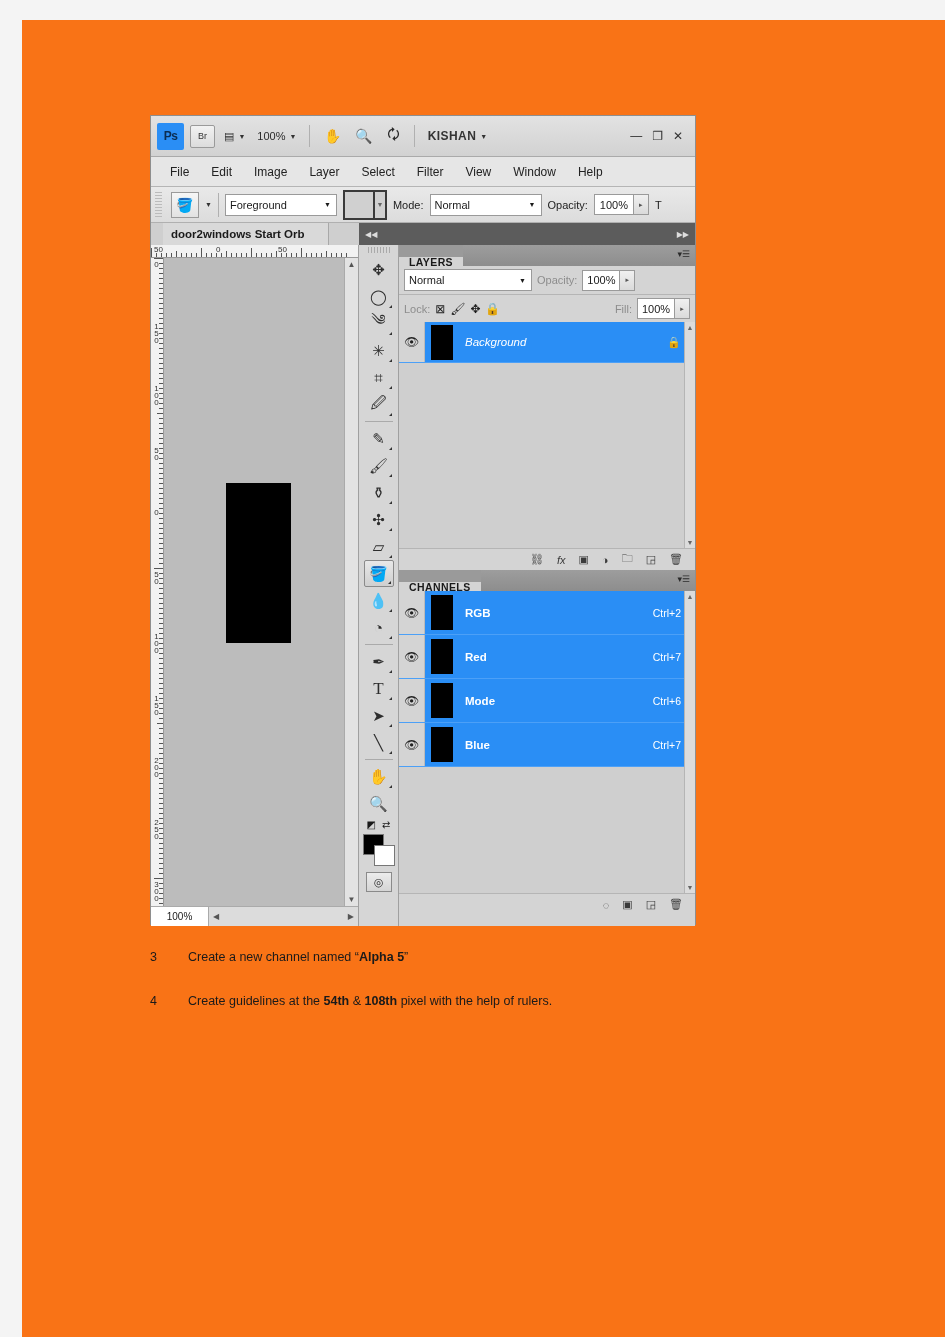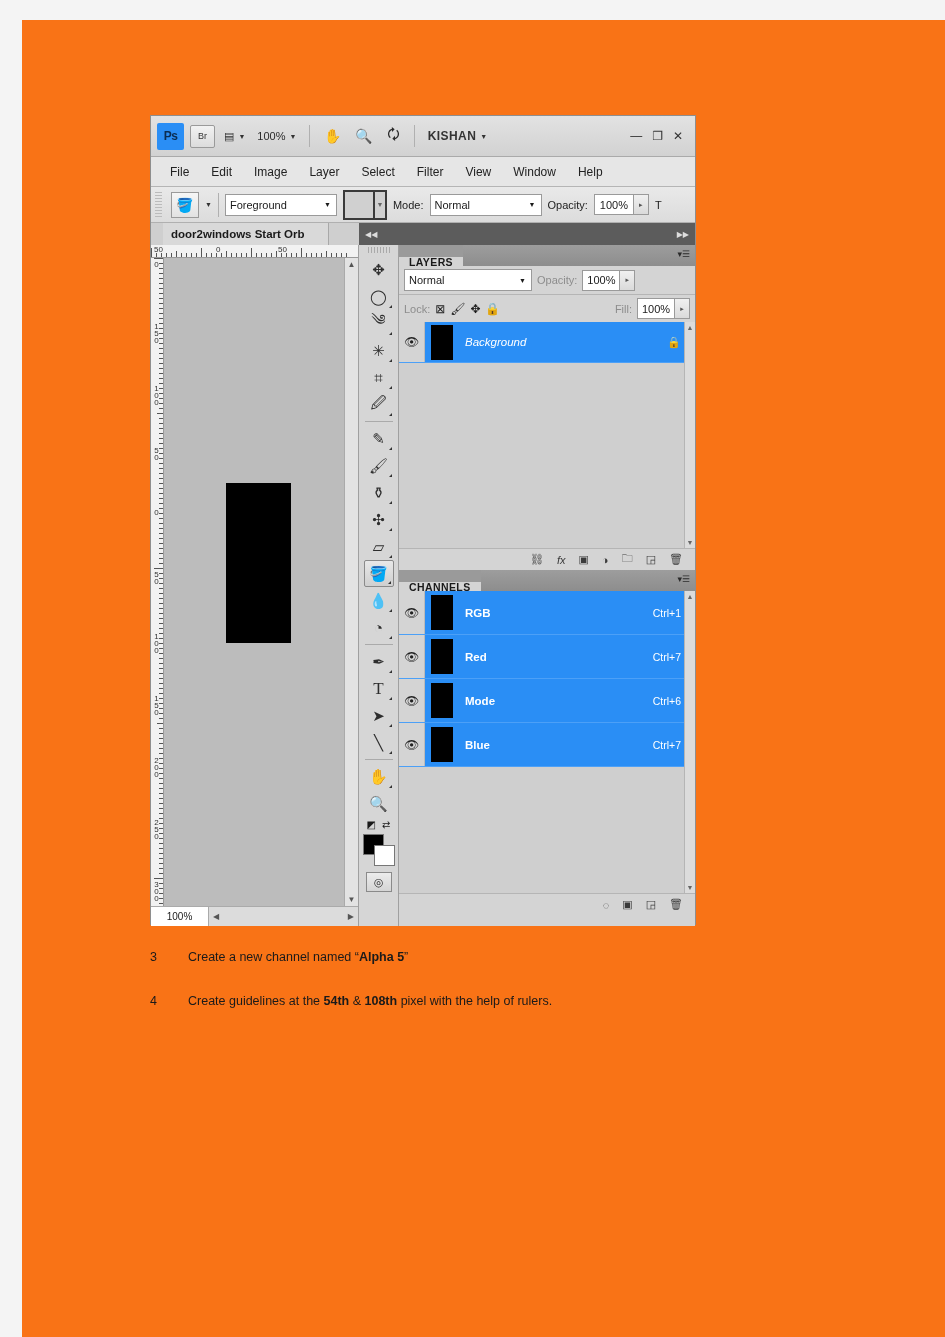--- a/index.html
+++ b/index.html
@@ -665,21 +665,21 @@
             <div class="panel-tab">CHANNELS</div>
             <div class="panel-tabfill">
               <span class="panel-menu">▾☰</span>
             </div>
           </div>
           <div class="layerlist" style="height:302px">
             <div class="row-item" style="height:44px">
               <div class="eye">👁</div>
               <div class="thumb"></div>
               <div class="rowname bold">RGB</div>
-              <div class="rowshort">Ctrl+1</div>
+              <div class="rowshort">Ctrl+2</div>
             </div>
             <div class="row-item" style="height:44px">
               <div class="eye">👁</div>
               <div class="thumb"></div>
               <div class="rowname bold">Red</div>
               <div class="rowshort">Ctrl+7</div>
             </div>
             <div class="row-item" style="height:44px">
               <div class="eye">👁</div>
               <div class="thumb"></div>

